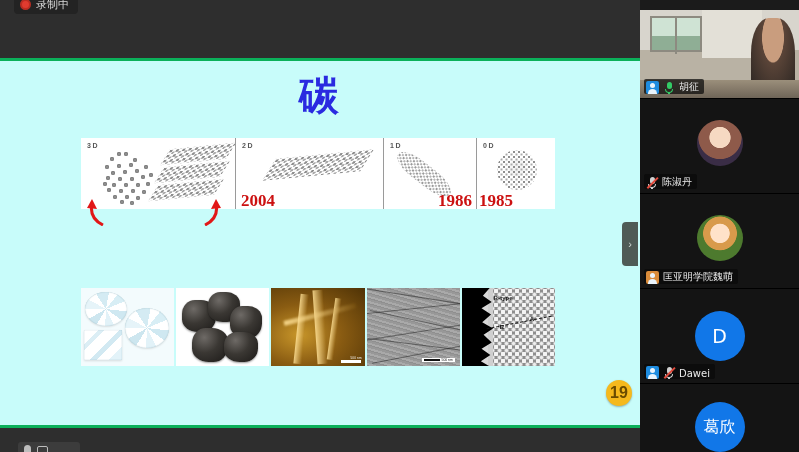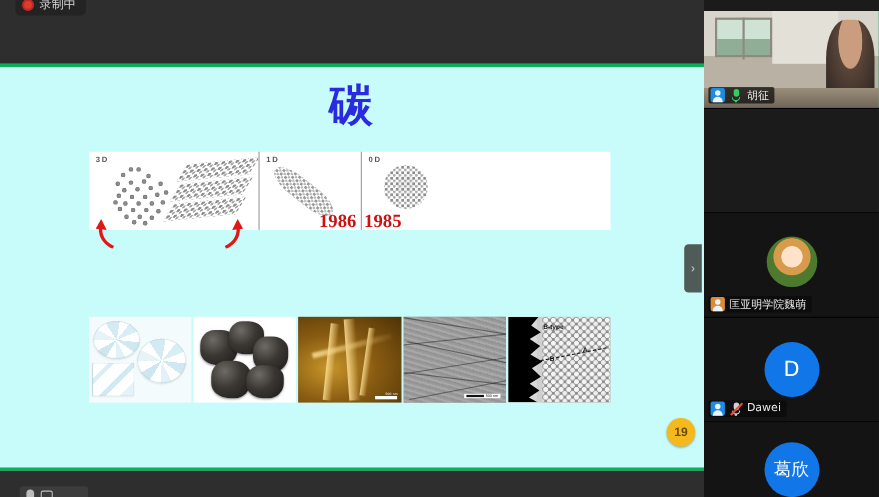--- a/index.html
+++ b/index.html
@@ -215,21 +215,21 @@
   .cap1 { width: 96px; }
   .cap2 { width: 92px; }
   .cap3 { width: 104px; }
   .cap4 { width: 82px; }
 
   
   .page-badge {
     position: absolute; right: 8px; bottom: 22px;
     width: 26px; height: 26px; border-radius: 50%;
     background: #f5b91d; color: #6a4b00;
-    font-size: 11px; font-weight: bold;
+    font-size: 16px; font-weight: bold;
     display: flex; align-items: center; justify-content: center;
     box-shadow: 0 1px 2px rgba(0,0,0,.3);
   }
 
   
   .collapse-handle {
     position: absolute; left: 622px; top: 222px;
     width: 16px; height: 44px;
     background: #4f5b56; border-radius: 4px 0 0 4px;
     display: flex; align-items: center; justify-content: center;
@@ -276,21 +276,21 @@
 
   .ptile {
     position: absolute; left: 0; width: 159px;
     background: #141414; overflow: hidden;
   }
   .ptile-active { box-shadow: 0 0 0 2px #12a05a inset; }
   .nametag {
     position: absolute; left: 4px; bottom: 4px;
     height: 15px; padding: 0 5px 0 2px;
     background: rgba(10,10,10,.72); border-radius: 2px;
-    display: flex; align-items: center; gap: 4px;
+    display: flex; align-items: flex-end; gap: 4px;
     max-width: 150px;
   }
   .nametag .nm {
     color: #eaeaea; font-size: 10px; white-space: nowrap;
     font-family: "DejaVu Sans", sans-serif;
   }
   .ic { display: block; flex: 0 0 auto; }
   .ic-user {
     width: 13px; height: 13px; border-radius: 2px;
     background: #1e8ce0; position: relative;
@@ -426,20 +426,25 @@
           <i style="left:52px;top:21px"></i>
             <i style="left:47px;top:13px"></i>
             <i style="left:36px;top:6px"></i>
         </div>
 
         <div class="sheet" style="left:86px; top:8px;  width:62px; height:16px;"></div>
         <div class="sheet" style="left:80px; top:26px; width:62px; height:16px;"></div>
         <div class="sheet" style="left:74px; top:44px; width:62px; height:16px;"></div>
       </div>
 
+      <div class="strip-cell c-2d">
+        <div class="dim-label">2D</div>
+        <div class="sheet" style="left:36px; top:16px; width:92px; height:22px;"></div>
+        <div class="year-label">2004</div>
+      </div>
 
       <div class="strip-cell c-1d">
         <div class="dim-label">1D</div>
         <div class="tube" style="left:12px; top:12px; width:66px; height:20px; transform: rotate(38deg); transform-origin: 10px 10px;"></div>
         <div class="year-label year-1991">1986</div>
       </div>
 
       <div class="strip-cell c-0d">
         <div class="dim-label">0D</div>
         <div class="ball" style="left:20px; top:12px; width:40px; height:40px;"></div>
@@ -539,20 +544,32 @@
         <span class="ic ic-mic">
           <span class="body"></span>
             <span class="base"></span>
             <span class="stem"></span>
         </span>
         <span class="nm">胡征</span>
       </div>
     </div>
     <div class="tile-sep" style="top:98px;"></div>
 
+    <div class="ptile" style="top:99px; height:94px;">
+      <div class="avatar-photo"></div>
+      <div class="nametag">
+        <span class="ic ic-mic muted">
+          <span class="body"></span>
+            <span class="base"></span>
+            <span class="stem"></span>
+            <span class="slash"></span>
+        </span>
+        <span class="nm">陈淑丹</span>
+      </div>
+    </div>
     <div class="tile-sep" style="top:193px;"></div>
 
     <div class="ptile" style="top:194px; height:94px;">
       <div class="avatar-photo anime"></div>
       <div class="nametag">
         <span class="ic ic-user orange"></span>
         <span class="nm">匡亚明学院魏萌</span>
       </div>
     </div>
     <div class="tile-sep" style="top:288px;"></div>

